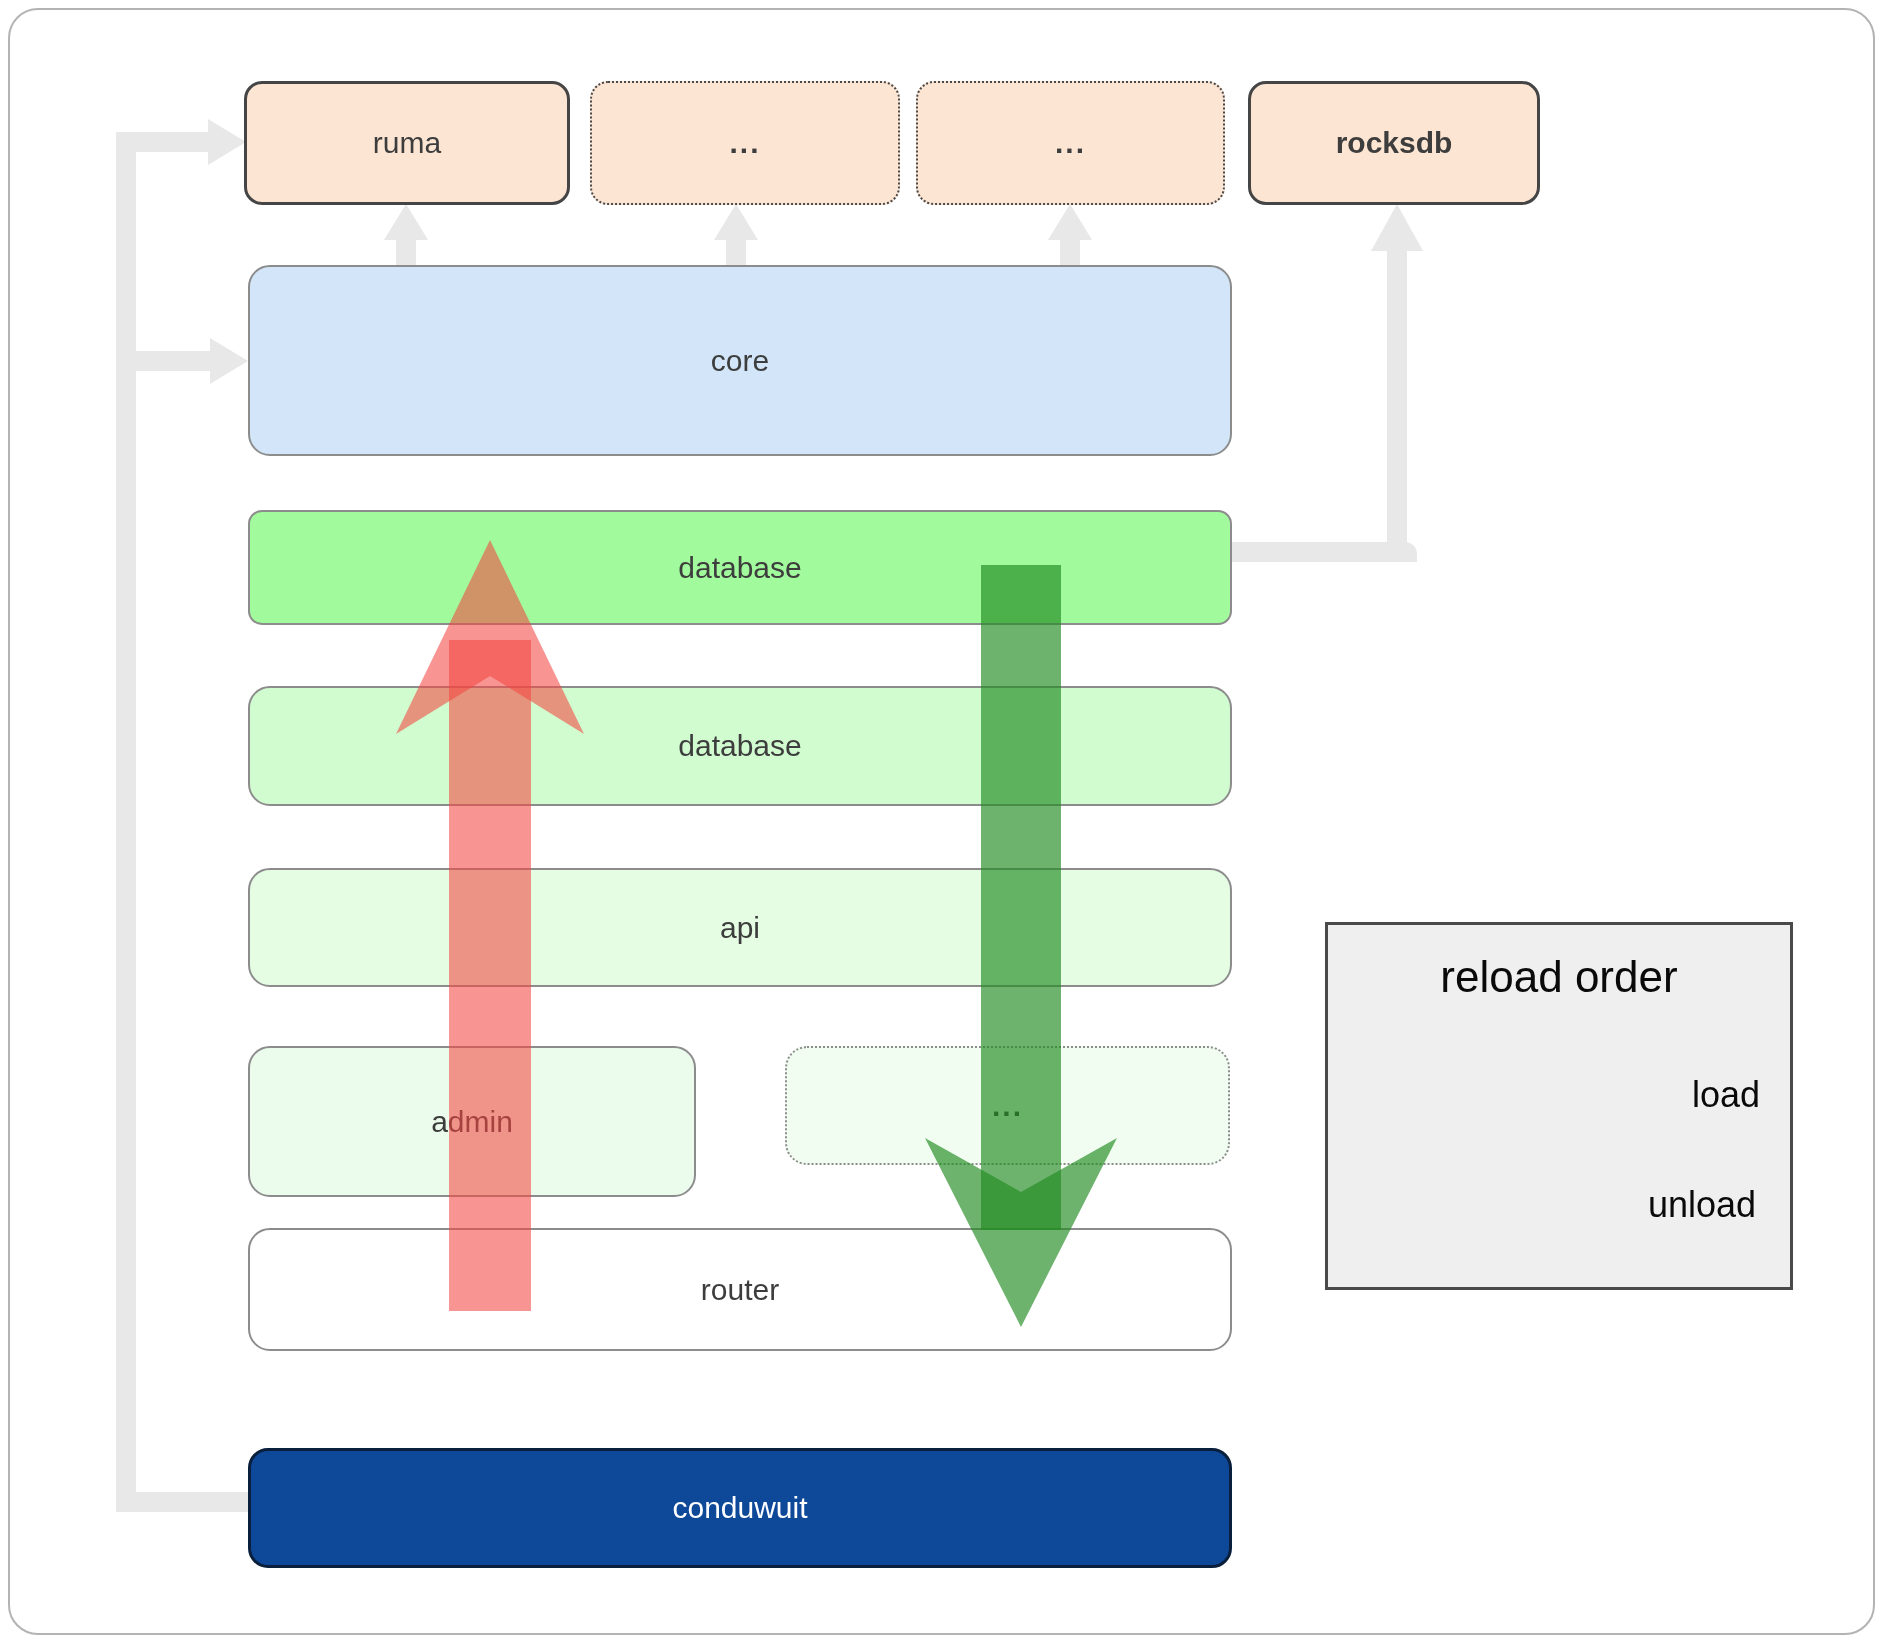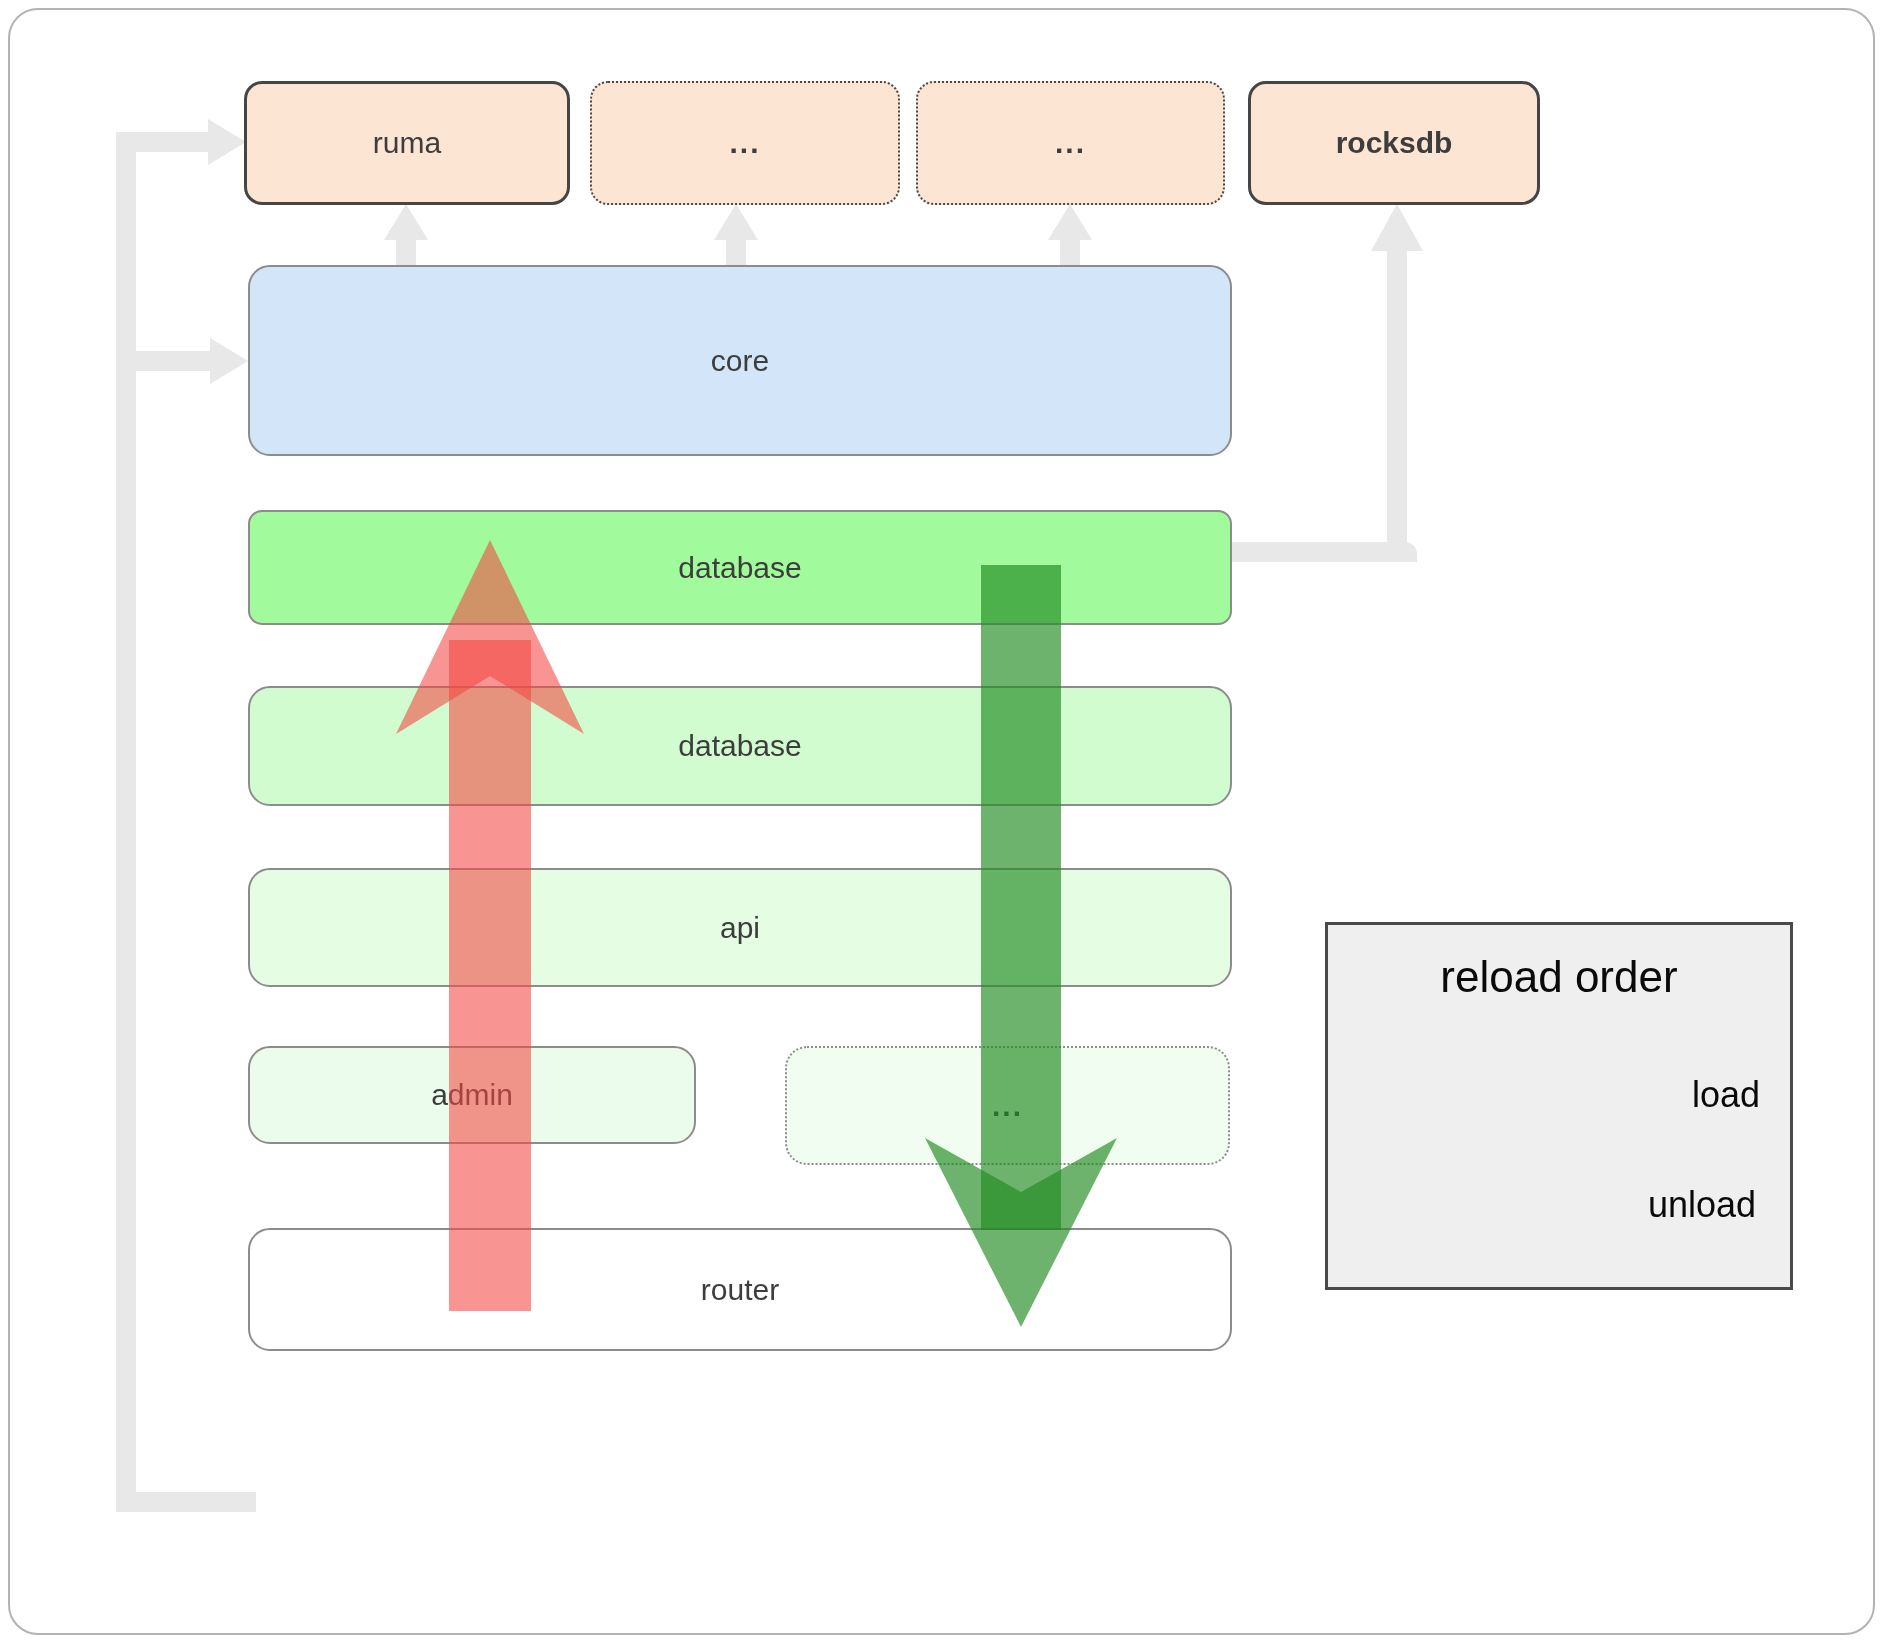--- a/index.html
+++ b/index.html
@@ -13,21 +13,21 @@
   
   .ruma    {left:244px;top:81px;width:326px;height:124px;background:#fde5d3;border:3px solid #454545;}
   .dots1   {left:590px;top:81px;width:310px;height:124px;background:#fde5d3;border:2px dotted #4a4a4a;}
   .dots2   {left:916px;top:81px;width:309px;height:124px;background:#fde5d3;border:2px dotted #4a4a4a;}
   .rocksdb {left:1248px;top:81px;width:292px;height:124px;background:#fde5d3;border:3px solid #454545;font-weight:bold;}
   
   .core    {left:248px;top:265px;width:984px;height:191px;background:#d3e6f9;border:2px solid #8c8c8c;border-radius:22px;}
   .database{left:248px;top:510px;width:984px;height:115px;background:#a1fa9b;border:2px solid #8c8c8c;border-radius:14px;}
   .service {left:248px;top:686px;width:984px;height:120px;background:#d1fcd0;border:2px solid #8c8c8c;border-radius:22px;}
   .api     {left:248px;top:868px;width:984px;height:119px;background:#e4fde3;border:2px solid #8c8c8c;border-radius:22px;}
-  .admin   {left:248px;top:1046px;width:448px;height:98px;background:#ecfcec;border:2px solid #8c8c8c;border-radius:22px;}
+  .admin   {left:248px;top:1046px;width:448px;height:151px;background:#ecfcec;border:2px solid #8c8c8c;border-radius:22px;}
   .dots3   {left:785px;top:1046px;width:445px;height:119px;background:#f1fdf1;border:2px dotted #8c8c8c;border-radius:22px;}
   .router  {left:248px;top:1228px;width:984px;height:123px;background:#ffffff;border:2px solid #8c8c8c;border-radius:22px;}
   .conduwuit{left:248px;top:1448px;width:984px;height:120px;background:#0d4899;border:3px solid #0a1f3c;
              border-radius:20px;color:#ffffff;}
   .dotstext{font-weight:bold;letter-spacing:2px;}
   
   .legendbox{position:absolute;left:1325px;top:922px;width:468px;height:368px;background:#efefef;
              border:3px solid #4a4a4a;box-sizing:border-box;}
   .legendtitle{position:absolute;left:1325px;top:952px;width:468px;text-align:center;
                font-size:44px;color:#0a0a0a;}
@@ -88,20 +88,23 @@
     </div>
   <div class="box admin">
       <span>admin</span>
     </div>
   <div class="box dots3">
       <span class="dotstext">...</span>
     </div>
   <div class="box router">
       <span>router</span>
     </div>
+  <div class="box conduwuit">
+      <span>conduwuit</span>
+    </div>
 
   <svg class="overlay" width="1883" height="1643" viewBox="0 0 1883 1643">
 
     <g fill="#f34641" fill-opacity="0.58">
       <rect x="449" y="640" width="82" height="671"></rect>
       <polygon points="490,540 584,734 490,676 396,734"></polygon>
     </g>
 
     <g fill="#228b22" fill-opacity="0.66">
       <rect x="981" y="565" width="80" height="665"></rect>

